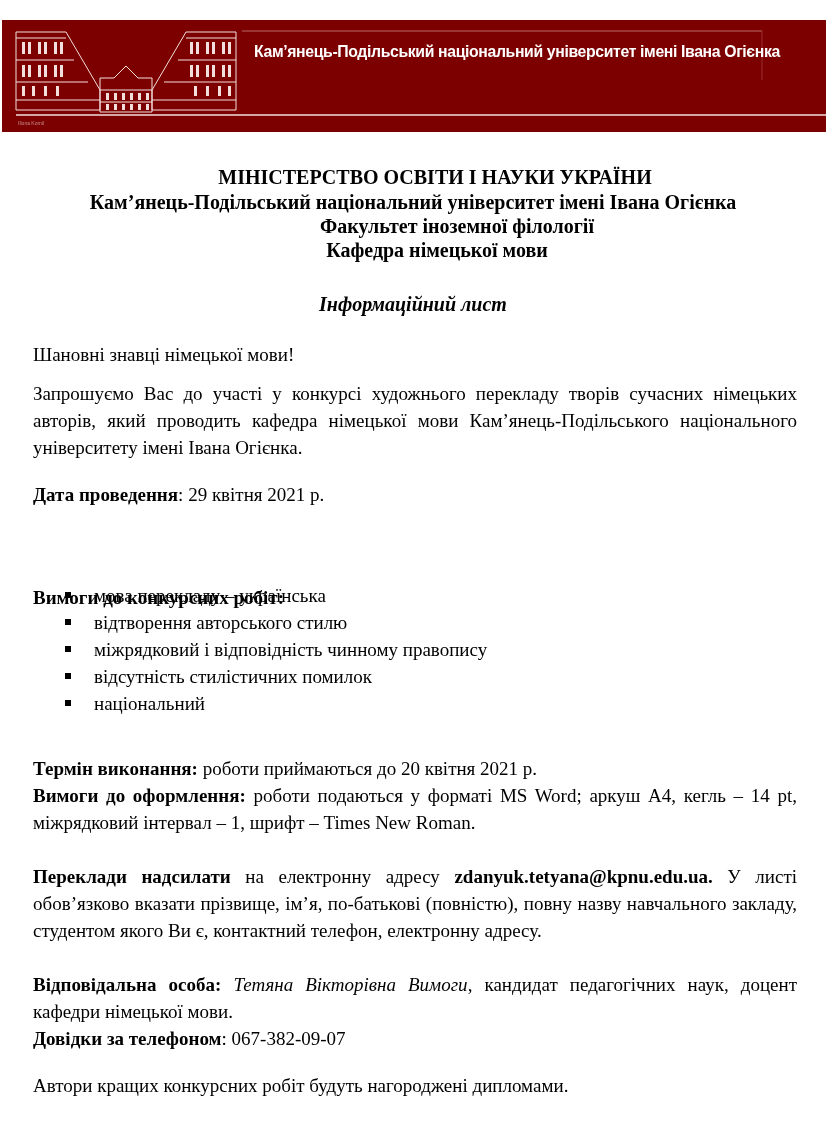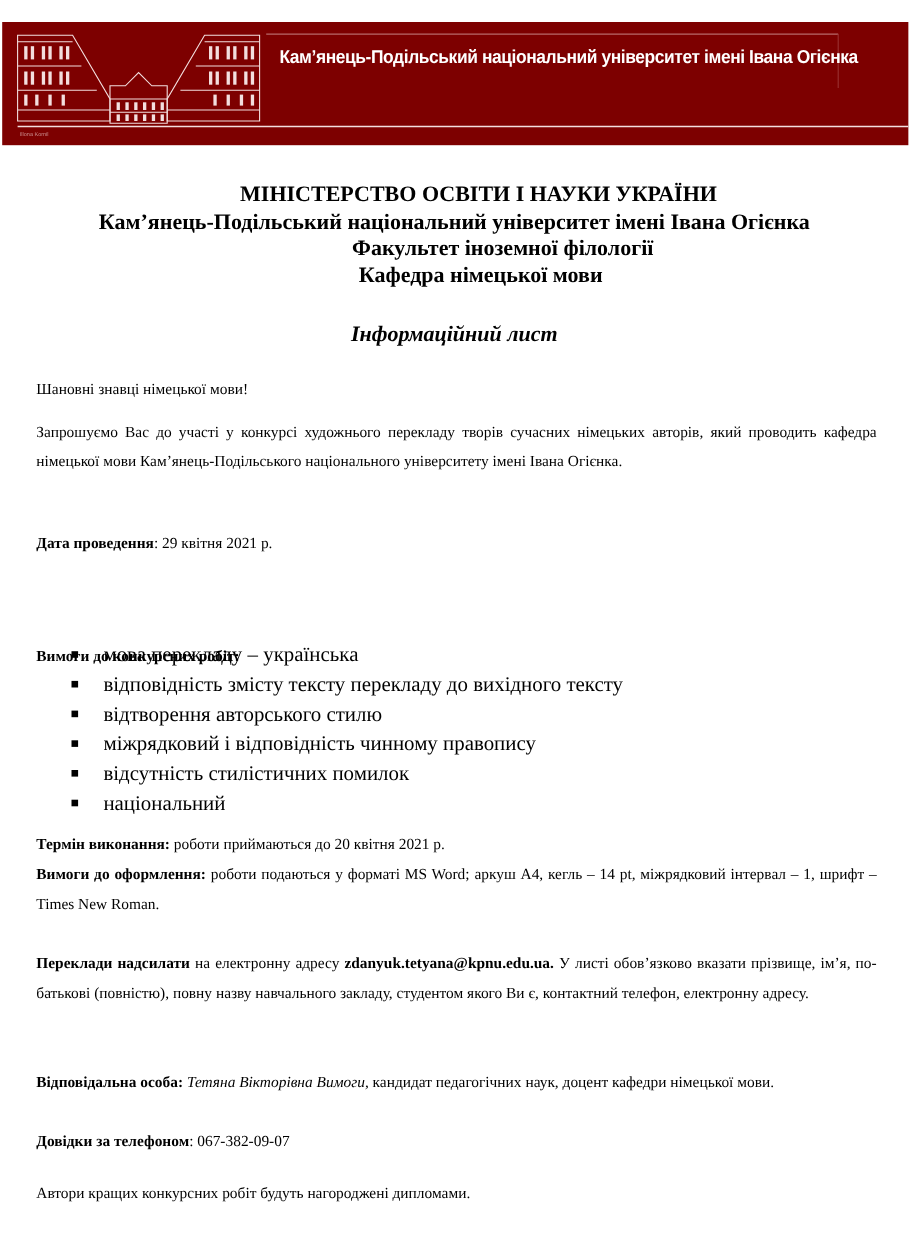--- a/index.html
+++ b/index.html
@@ -6,21 +6,21 @@
   body { width: 826px; height: 1141px; position: relative; overflow: hidden;
          font-family: "Liberation Serif", "DejaVu Serif", serif; color: #000; }
   .banner { position: absolute; left: 2px; top: 20px; width: 824px; height: 112px; background: #7d0000; }
   .banner svg { position: absolute; left: 0; top: 0; }
   .banner-title { position: absolute; left: 252px; top: 22px; color: #fff;
        font-family: "Liberation Sans", "DejaVu Sans", sans-serif; font-weight: bold;
        font-size: 17px; letter-spacing: -0.4px; transform: scaleX(0.93); transform-origin: left center; white-space: nowrap; }
   .banner-credit { position: absolute; left: 16px; top: 100px; color: #c98a8a; font-size: 5px;
        font-family: "Liberation Sans", sans-serif; }
   .hdr { position: absolute; left: 0; width: 826px; text-align: center; font-weight: bold; font-size: 20px; line-height: 24px; }
-  .p { position: absolute; left: 33px; width: 764px; font-size: 14px; line-height: 27px; }
+  .p { position: absolute; left: 33px; width: 764px; font-size: 19px; line-height: 27px; }
   .justify { text-align: justify; text-align-last: left; }
   .b { font-weight: bold; margin-top: 48px; }
   .i { font-style: italic; }
   ul.req { position: absolute; left: 33px; top: 572px; margin: 10px; padding: 0; list-style: none; font-size: 19px; line-height: 27px; }
   ul.req li { position: relative; padding-left: 51px; }
   ul.req li .bullet { position: absolute; left: 22px; top: 10px; width: 6px; height: 6px; background: #000; }
 </style>
 </head>
 <body>
 
@@ -110,21 +110,21 @@
 <div class="p justify" style="top:380px;">Запрошуємо Вас до участі у конкурсі художнього перекладу творів сучасних німецьких авторів, який проводить кафедра німецької мови Кам’янець-Подільського національного університету імені Івана Огієнка.</div>
 
 <div class="p" style="top:481px;">
   <span class="b">Дата проведення</span><span>: 29 квітня 2021 р.</span>
 </div>
 
 <div class="p b" style="top:536px;">Вимоги до конкурсних робіт:</div>
 
 <ul class="req">
   <li><span class="bullet"></span><span>мова перекладу – українська</span></li>
-  <li><span class="bullet"></span><span>відповідність змісту тексту перекладу до вихідного тексту</span></li>
+  <li><span class="bullet"></span></li>
   <li><span class="bullet"></span><span>відтворення авторського стилю</span></li>
   <li><span class="bullet"></span><span>міжрядковий і відповідність чинному правопису</span></li>
   <li><span class="bullet"></span><span>відсутність стилістичних помилок</span></li>
   <li><span class="bullet"></span><span>національний</span></li>
 </ul>
 
 <div class="p" style="top:755px;">
   <span class="b">Термін виконання:</span><span> роботи приймаються до 20 квітня 2021 р.</span>
 </div>
 

